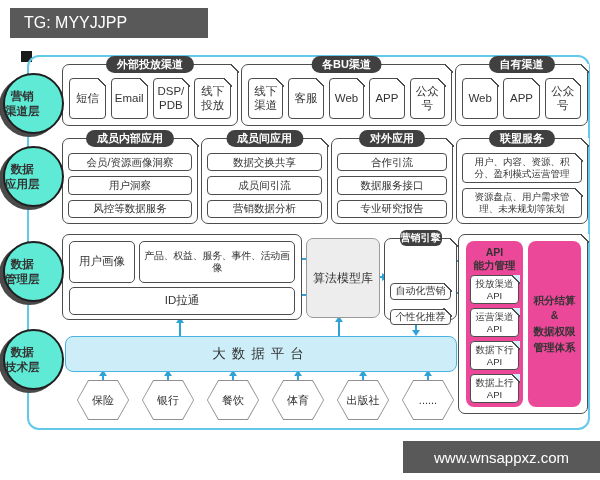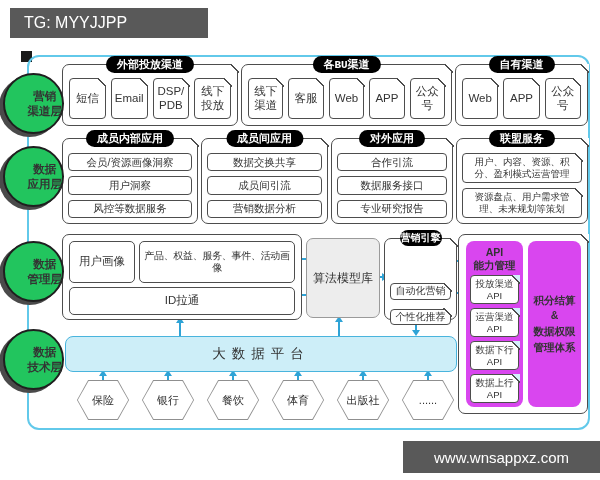--- a/index.html
+++ b/index.html
@@ -12,51 +12,51 @@
   .footer-box{left:403px;top:441px;width:197px;height:32px;justify-content:center;font-size:15px;}
 
   
   .corner-mark{position:absolute;left:21px;top:51px;width:11px;height:11px;background:#1a1a1a;z-index:0;}
   .frame{position:absolute;left:27px;top:55px;width:559px;height:371px;border:2px solid #62c9ea;
          border-radius:12px;z-index:1;}
 
   
   .layer-stub{position:absolute;height:2px;background:#9fdcf2;z-index:1;}
   .layer-circle{position:absolute;left:3px;width:57px;height:57px;border-radius:50%;
-      background:#22c55e;border:2px solid #1f1f1f;box-shadow:-4px 3px 0 #4a4a4a;
-      display:flex;align-items:center;justify-content:flex-end;text-align:center;
+      background:#5eead4;border:2px solid #1f1f1f;box-shadow:-4px 3px 0 #4a4a4a;
+      display:flex;align-items:center;justify-content:flex-start;text-align:center;
       font-size:11.5px;font-weight:600;line-height:1.25;white-space:pre-line;z-index:3;}
 
   
   .group{position:absolute;background:#fff;border:1.5px solid #4d4d4d;border-radius:7px;z-index:2;}
   .fold{border-top-right-radius:0 !important;}
   .fold::after{content:"";position:absolute;top:-1.5px;right:-1.5px;width:9px;height:9px;z-index:4;
       background:linear-gradient(225deg,var(--fold-bg,#fff) 0 40%,#4d4d4d 40% 54%,rgba(0,0,0,0) 54%);}
-  .tab{position:absolute;left:50%;transform:translateX(-50%);top:-9px;background:#000000;color:#fff;
-      font-size:11px;font-weight:bold;padding:1px 11px;border-radius:9px;white-space:nowrap;z-index:5;font-family:Liberation Mono, monospace;}
-  .tab.small{font-size:10px;padding:1px 1px;}
+  .tab{position:absolute;left:50%;transform:translateX(-50%);top:-9px;background:#404040;color:#fff;
+      font-size:11px;font-weight:bold;padding:1px 11px;border-radius:9px;white-space:nowrap;z-index:5;}
+  .tab.small{font-size:10px;padding:1px 1px;border-radius:6px;}
 
   .items-row{display:flex;gap:5px;padding:13px 6px 6px;height:100%;box-sizing:border-box;align-items:stretch;}
   .cell{flex:1;position:relative;background:#fff;border:1.2px solid #4d4d4d;border-radius:4px;
       display:flex;align-items:center;justify-content:center;text-align:center;
       font-size:11.5px;line-height:1.15;white-space:pre-line;padding:2px 3px;}
 
   .stack{display:flex;flex-direction:column;gap:5px;padding:14px 5px 5px;height:100%;box-sizing:border-box;}
   .chip{flex:1;position:relative;background:#fff;border:1.2px solid #4d4d4d;border-radius:4px;
       display:flex;align-items:center;justify-content:center;text-align:center;
       font-size:10.5px;line-height:1.25;white-space:pre-line;padding:1px 3px;}
   .chip.tiny{font-size:9.5px;}
 
   
   .plainbox{position:absolute;background:#fff;border:1.2px solid #4d4d4d;border-radius:5px;
       display:flex;align-items:center;justify-content:center;text-align:center;
       font-size:11.5px;white-space:pre-line;line-height:1.2;}
   .graybox{position:absolute;background:#ededed;border:1.2px solid #9a9a9a;border-radius:7px;
       display:flex;align-items:center;justify-content:center;font-size:12px;z-index:2;}
-  .bluebox{position:absolute;background:#d946ef;border-radius:8px;box-sizing:border-box;}
+  .bluebox{position:absolute;background:#ec4899;border-radius:8px;box-sizing:border-box;}
   .api-title{text-align:center;font-size:10.5px;font-weight:600;line-height:1.25;
       white-space:pre-line;padding:5px 0 3px;}
   .api-chip{position:relative;margin:0 4px 4px;height:27px;background:#fff;border:1px solid #4d4d4d;
       border-radius:4px;display:flex;align-items:center;justify-content:center;text-align:center;
       font-size:9.5px;line-height:1.2;white-space:pre-line;--fold-bg:#d3effa;}
   .settlement{display:flex;align-items:center;justify-content:center;text-align:center;
       font-size:10.5px;font-weight:600;line-height:1.5;white-space:pre-line;}
 
   
   .platform{position:absolute;background:#cdeef8;border:1.5px solid #49b4dd;border-radius:8px;

